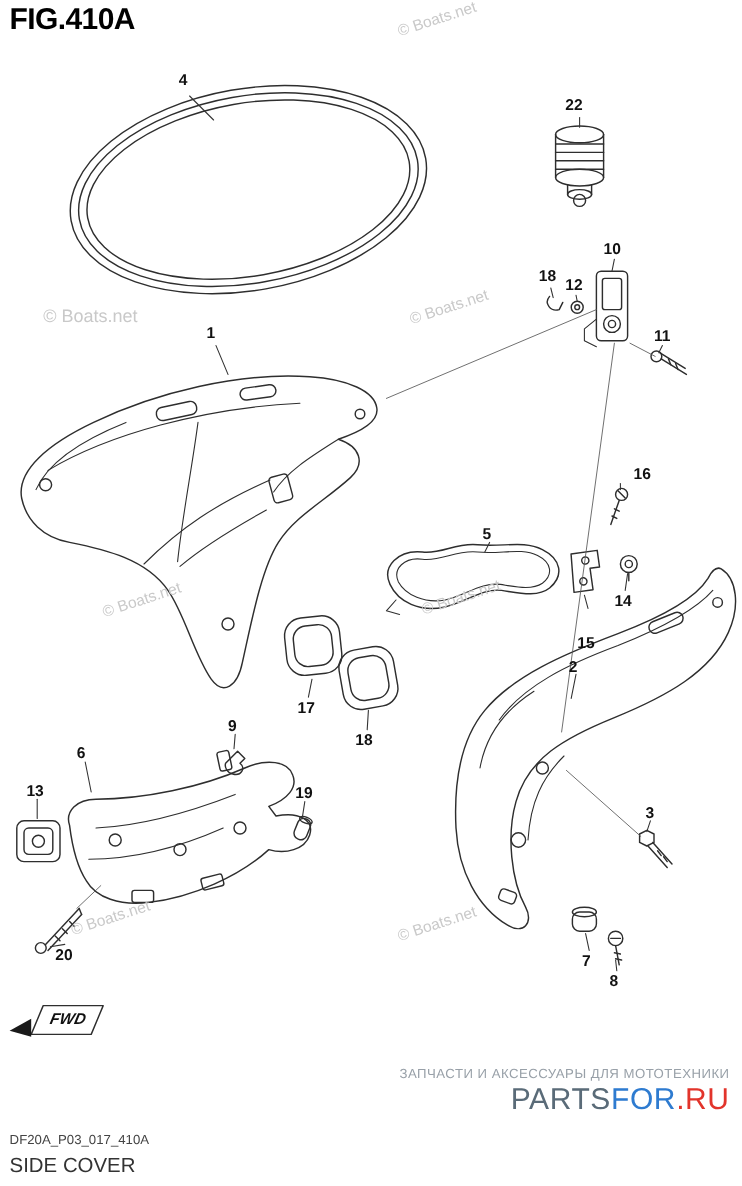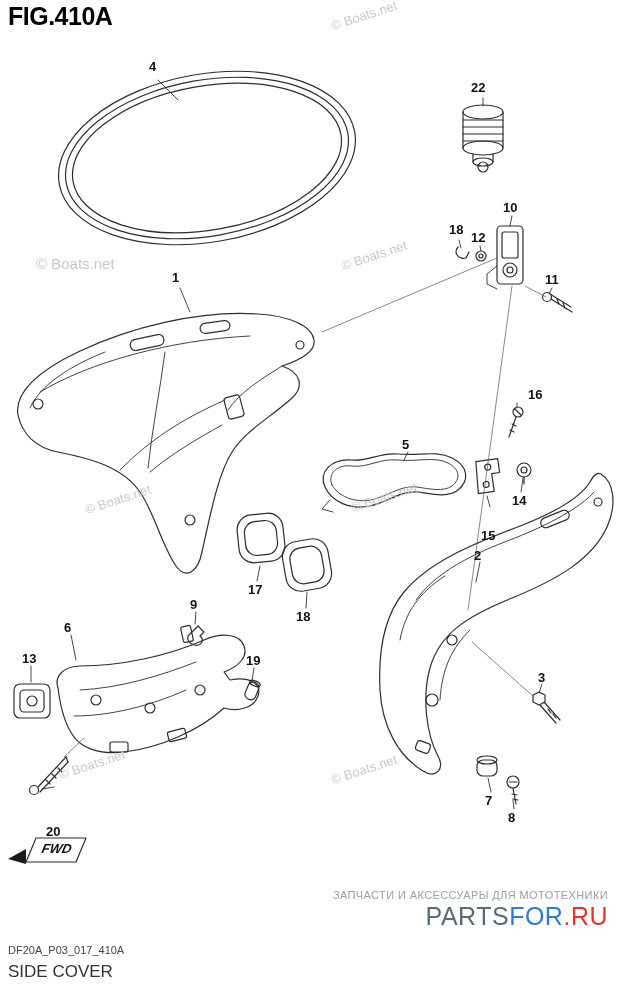--- a/index.html
+++ b/index.html
@@ -283,21 +283,21 @@
   <span class="callout" style="left:503px;top:201px;">10</span>
   <span class="callout" style="left:545px;top:273px;">11</span>
   <span class="callout" style="left:471px;top:231px;">12</span>
   <span class="callout" style="left:22px;top:652px;">13</span>
   <span class="callout" style="left:512px;top:494px;">14</span>
   <span class="callout" style="left:481px;top:509px;margin-top:20px;">15</span>
   <span class="callout" style="left:528px;top:388px;">16</span>
   <span class="callout" style="left:248px;top:583px;text-align:right;">17</span>
   <span class="callout" style="left:296px;top:610px;">18</span>
   <span class="callout" style="left:246px;top:654px;text-align:center;">19</span>
-  <span class="callout" style="left:46px;top:789px;margin-top:36px;">20</span>
+  <span class="callout" style="left:46px;top:789px;">20</span>
   <span class="callout" style="left:449px;top:223px;">18</span>
   <span class="callout" style="left:471px;top:81px;">22</span>
 
   <span class="fwd-label">FWD</span>
 
   <div class="tagline">ЗАПЧАСТИ И АКСЕССУАРЫ ДЛЯ МОТОТЕХНИКИ</div>
   <div class="logo">
     <span class="logo-a">PARTS</span><span class="logo-b">FOR</span><span class="logo-c">.RU</span>
   </div>
 

